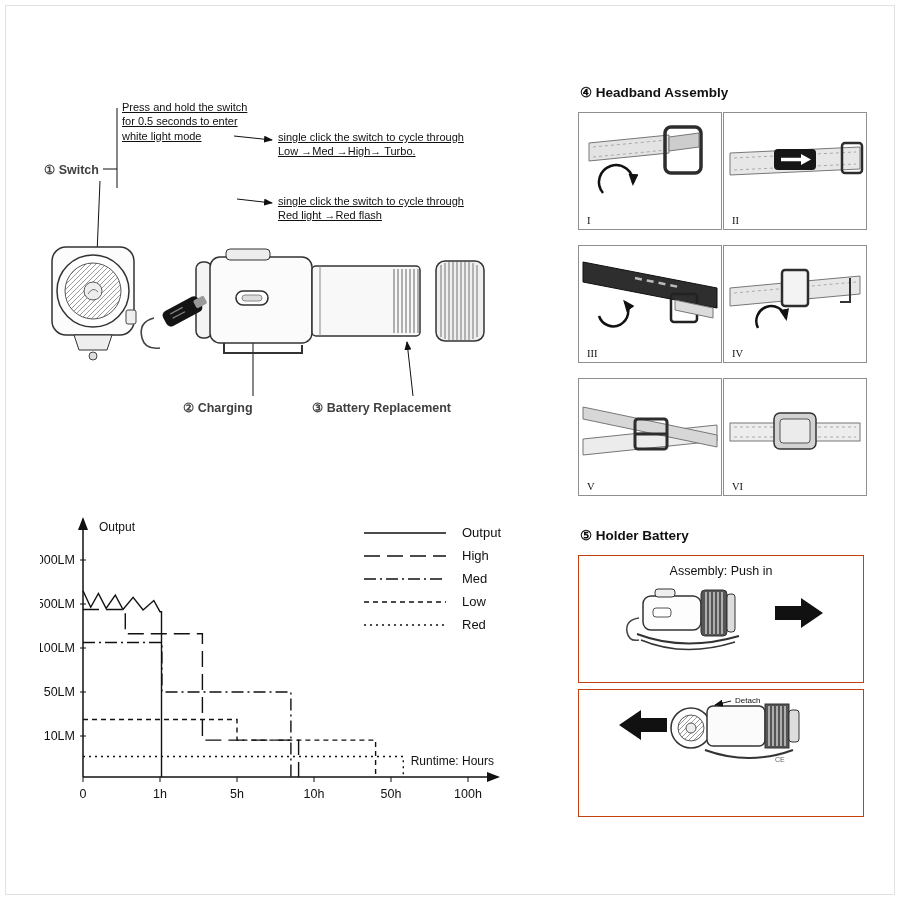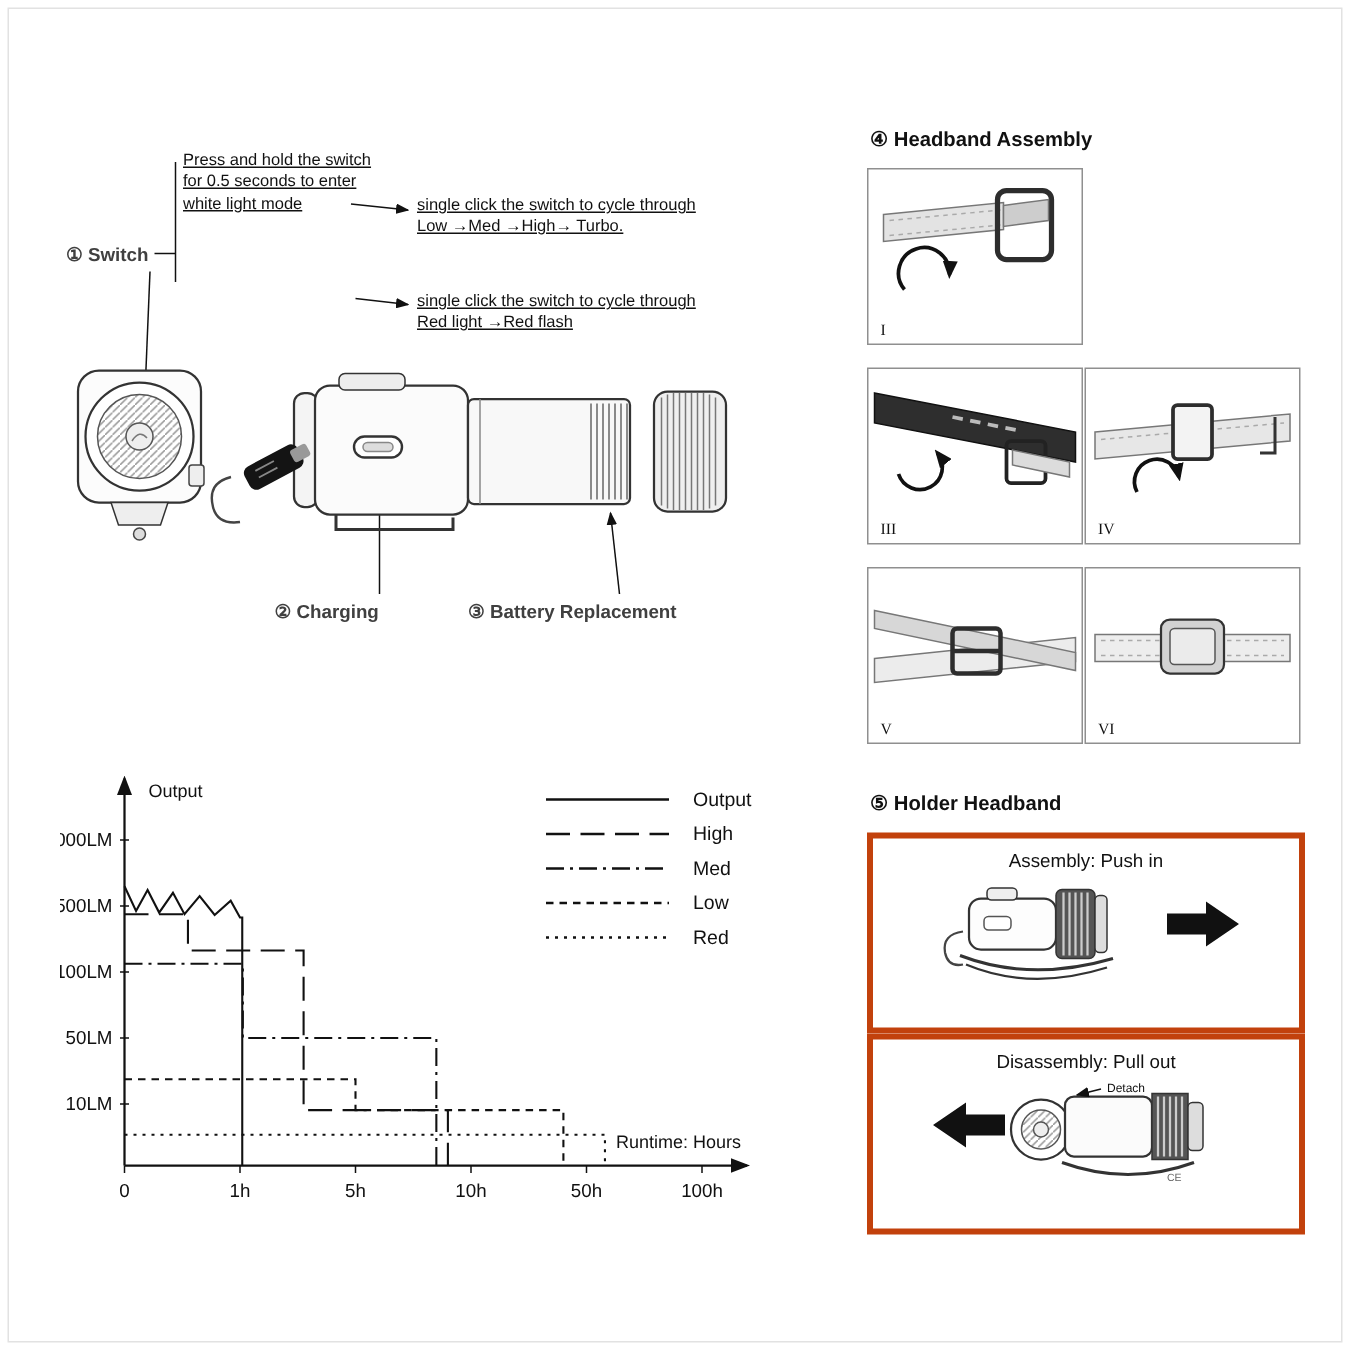--- a/index.html
+++ b/index.html
@@ -6,21 +6,21 @@
   .page{position:relative;width:900px;height:900px;background:#fff;overflow:hidden;
         font-family:"Liberation Sans", sans-serif;color:#111;}
   .frame{position:absolute;inset:5px;border:1px solid #e2e2e2;pointer-events:none;}
   .abs{position:absolute;}
   .txt{position:absolute;font-size:11px;line-height:1.3;white-space:pre-line;color:#111;text-decoration:underline;}
   .lbl{position:absolute;font-weight:bold;font-size:12.5px;color:#404040;}
   .section-title{position:absolute;font-weight:bold;font-size:13.5px;color:#111;}
   .panel{position:absolute;width:142px;height:116px;border:1px solid #8f8f8f;background:#fff;}
   .panel .numeral{position:absolute;left:8px;bottom:3px;font-size:10.5px;
                   font-family:"Liberation Serif", serif;}
-  .holder-panel{position:absolute;width:284px;height:126px;border:4px solid #c2410c;background:#fff;}
+  .holder-panel{position:absolute;width:284px;height:126px;border:1px solid #c2410c;background:#fff;}
   .holder-caption{text-align:center;font-size:12.5px;margin-top:8px;color:#111;}
   #chart-wrap{position:absolute;left:40px;top:505px;width:480px;height:330px;}
   #chart-legend{position:absolute;left:322px;top:16px;}
   .legend-row{display:flex;align-items:center;gap:14px;height:23px;font-size:13px;color:#111;}
   svg text{font-family:"Liberation Sans", sans-serif;}
 </style>
 </head>
 <body>
 
 <div class="page">
@@ -189,20 +189,32 @@
       <polygon points="10,30 90,22 90,40 10,48" fill="#e3e3e3" stroke="#777"></polygon>
       <line x1="14" y1="34" x2="88" y2="27" stroke="#aaa" stroke-dasharray="3,3"></line>
       <line x1="14" y1="44" x2="88" y2="37" stroke="#aaa" stroke-dasharray="3,3"></line>
       <rect x="86" y="14" width="36" height="46" rx="6" fill="none" stroke="#2d2d2d" stroke-width="3.5"></rect>
       <polygon points="90,24 120,20 120,34 90,38" fill="#cdcdcd" stroke="#777"></polygon>
       <path d="M24,80 A17,17 0 1 1 54,70" fill="none" stroke="#111" stroke-width="2.5" marker-end="url(#arrb)"></path>
     </svg>
     <div class="numeral">I</div>
   </div>
 
+  <div class="panel" style="left:723px;top:112px">
+    <svg width="142" height="96" viewBox="0 0 142 96">
+      <polygon points="6,40 136,34 136,56 6,62" fill="#e7e7e7" stroke="#777"></polygon>
+      <line x1="10" y1="45" x2="132" y2="39" stroke="#aaa" stroke-dasharray="3,3"></line>
+      <line x1="10" y1="57" x2="132" y2="51" stroke="#aaa" stroke-dasharray="3,3"></line>
+      <rect x="118" y="30" width="20" height="30" rx="3" fill="none" stroke="#2d2d2d" stroke-width="2.5"></rect>
+      <rect x="50" y="36" width="42" height="21" rx="4" fill="#161616"></rect>
+      <line x1="57" y1="46.5" x2="77" y2="46.5" stroke="#fff" stroke-width="3.5"></line>
+      <polygon points="77,41 87,46.5 77,52" fill="#fff"></polygon>
+    </svg>
+    <div class="numeral">II</div>
+  </div>
 
   <div class="panel" style="left:723px;top:245px">
     <svg width="142" height="96" viewBox="0 0 142 96">
       <polygon points="6,42 136,30 136,48 6,60" fill="#e7e7e7" stroke="#777"></polygon>
       <line x1="10" y1="47" x2="132" y2="36" stroke="#aaa" stroke-dasharray="3,3"></line>
       <rect x="58" y="24" width="26" height="36" rx="3" fill="#f3f3f3" stroke="#2d2d2d" stroke-width="2.5"></rect>
       <path d="M126,32 v24 h-10" fill="none" stroke="#333" stroke-width="2"></path>
       <path d="M34,82 A15,15 0 1 1 62,72" fill="none" stroke="#111" stroke-width="2.5" marker-end="url(#arrb)"></path>
     </svg>
     <div class="numeral">IV</div>
@@ -233,21 +245,21 @@
     <svg width="142" height="96" viewBox="0 0 142 96">
       <rect x="6" y="44" width="130" height="18" fill="#ededed" stroke="#777"></rect>
       <line x1="10" y1="48" x2="132" y2="48" stroke="#aaa" stroke-dasharray="3,3"></line>
       <line x1="10" y1="58" x2="132" y2="58" stroke="#aaa" stroke-dasharray="3,3"></line>
       <rect x="50" y="34" width="42" height="36" rx="6" fill="#d2d2d2" stroke="#333" stroke-width="1.5"></rect>
       <rect x="56" y="40" width="30" height="24" rx="3" fill="#ebebeb" stroke="#555"></rect>
     </svg>
     <div class="numeral">VI</div>
   </div>
 
-  <div class="section-title" style="left:580px;top:527px">⑤ Holder Headband</div>
+  <div class="section-title" style="left:580px;top:527px">⑤ Holder Battery</div>
 
   <div class="holder-panel" style="left:578px;top:555px">
     <div class="holder-caption">Assembly: Push in</div>
     <svg width="284" height="96" viewBox="0 0 284 96">
       <rect x="64" y="18" width="58" height="34" rx="8" fill="#fdfdfd" stroke="#333" stroke-width="1.5"></rect>
       <rect x="76" y="11" width="20" height="8" rx="3" fill="#eee" stroke="#333"></rect>
       <rect x="74" y="30" width="18" height="9" rx="3" fill="#fff" stroke="#555"></rect>
       <rect x="122" y="12" width="26" height="46" rx="4" fill="#555" stroke="#333"></rect>
       <g stroke="#ccc" stroke-width="1.5">
         <line x1="127" y1="14" x2="127" y2="56"></line>
@@ -258,21 +270,20 @@
       </g>
       <rect x="148" y="16" width="8" height="38" rx="3" fill="#ddd" stroke="#333"></rect>
       <path d="M58,56 Q105,74 160,58" fill="none" stroke="#333" stroke-width="2"></path>
       <path d="M62,62 Q105,80 156,64" fill="none" stroke="#333" stroke-width="1.5"></path>
       <path d="M60,40 q-14,2 -12,14 q2,10 12,8" fill="none" stroke="#444" stroke-width="1.5"></path>
       <polygon points="196,28 222,28 222,20 244,35 222,50 222,42 196,42" fill="#111"></polygon>
     </svg>
   </div>
 
   <div class="holder-panel" style="left:578px;top:689px">
-    <div class="holder-caption">Disassembly: Pull out</div>
     <svg width="284" height="96" viewBox="0 0 284 96">
       <polygon points="88,28 62,28 62,20 40,35 62,50 62,42 88,42" fill="#111"></polygon>
       <circle cx="112" cy="38" r="20" fill="#fff" stroke="#333" stroke-width="1.5"></circle>
       <circle cx="112" cy="38" r="13" fill="url(#hatch)" stroke="#555"></circle>
       <circle cx="112" cy="38" r="5" fill="#eee" stroke="#555"></circle>
       <rect x="128" y="16" width="58" height="40" rx="6" fill="#fbfbfb" stroke="#333" stroke-width="1.5"></rect>
       <rect x="186" y="14" width="24" height="44" fill="#555" stroke="#333"></rect>
       <g stroke="#ccc" stroke-width="1.5">
         <line x1="190" y1="16" x2="190" y2="56"></line>
           <line x1="194" y1="16" x2="194" y2="56"></line>

